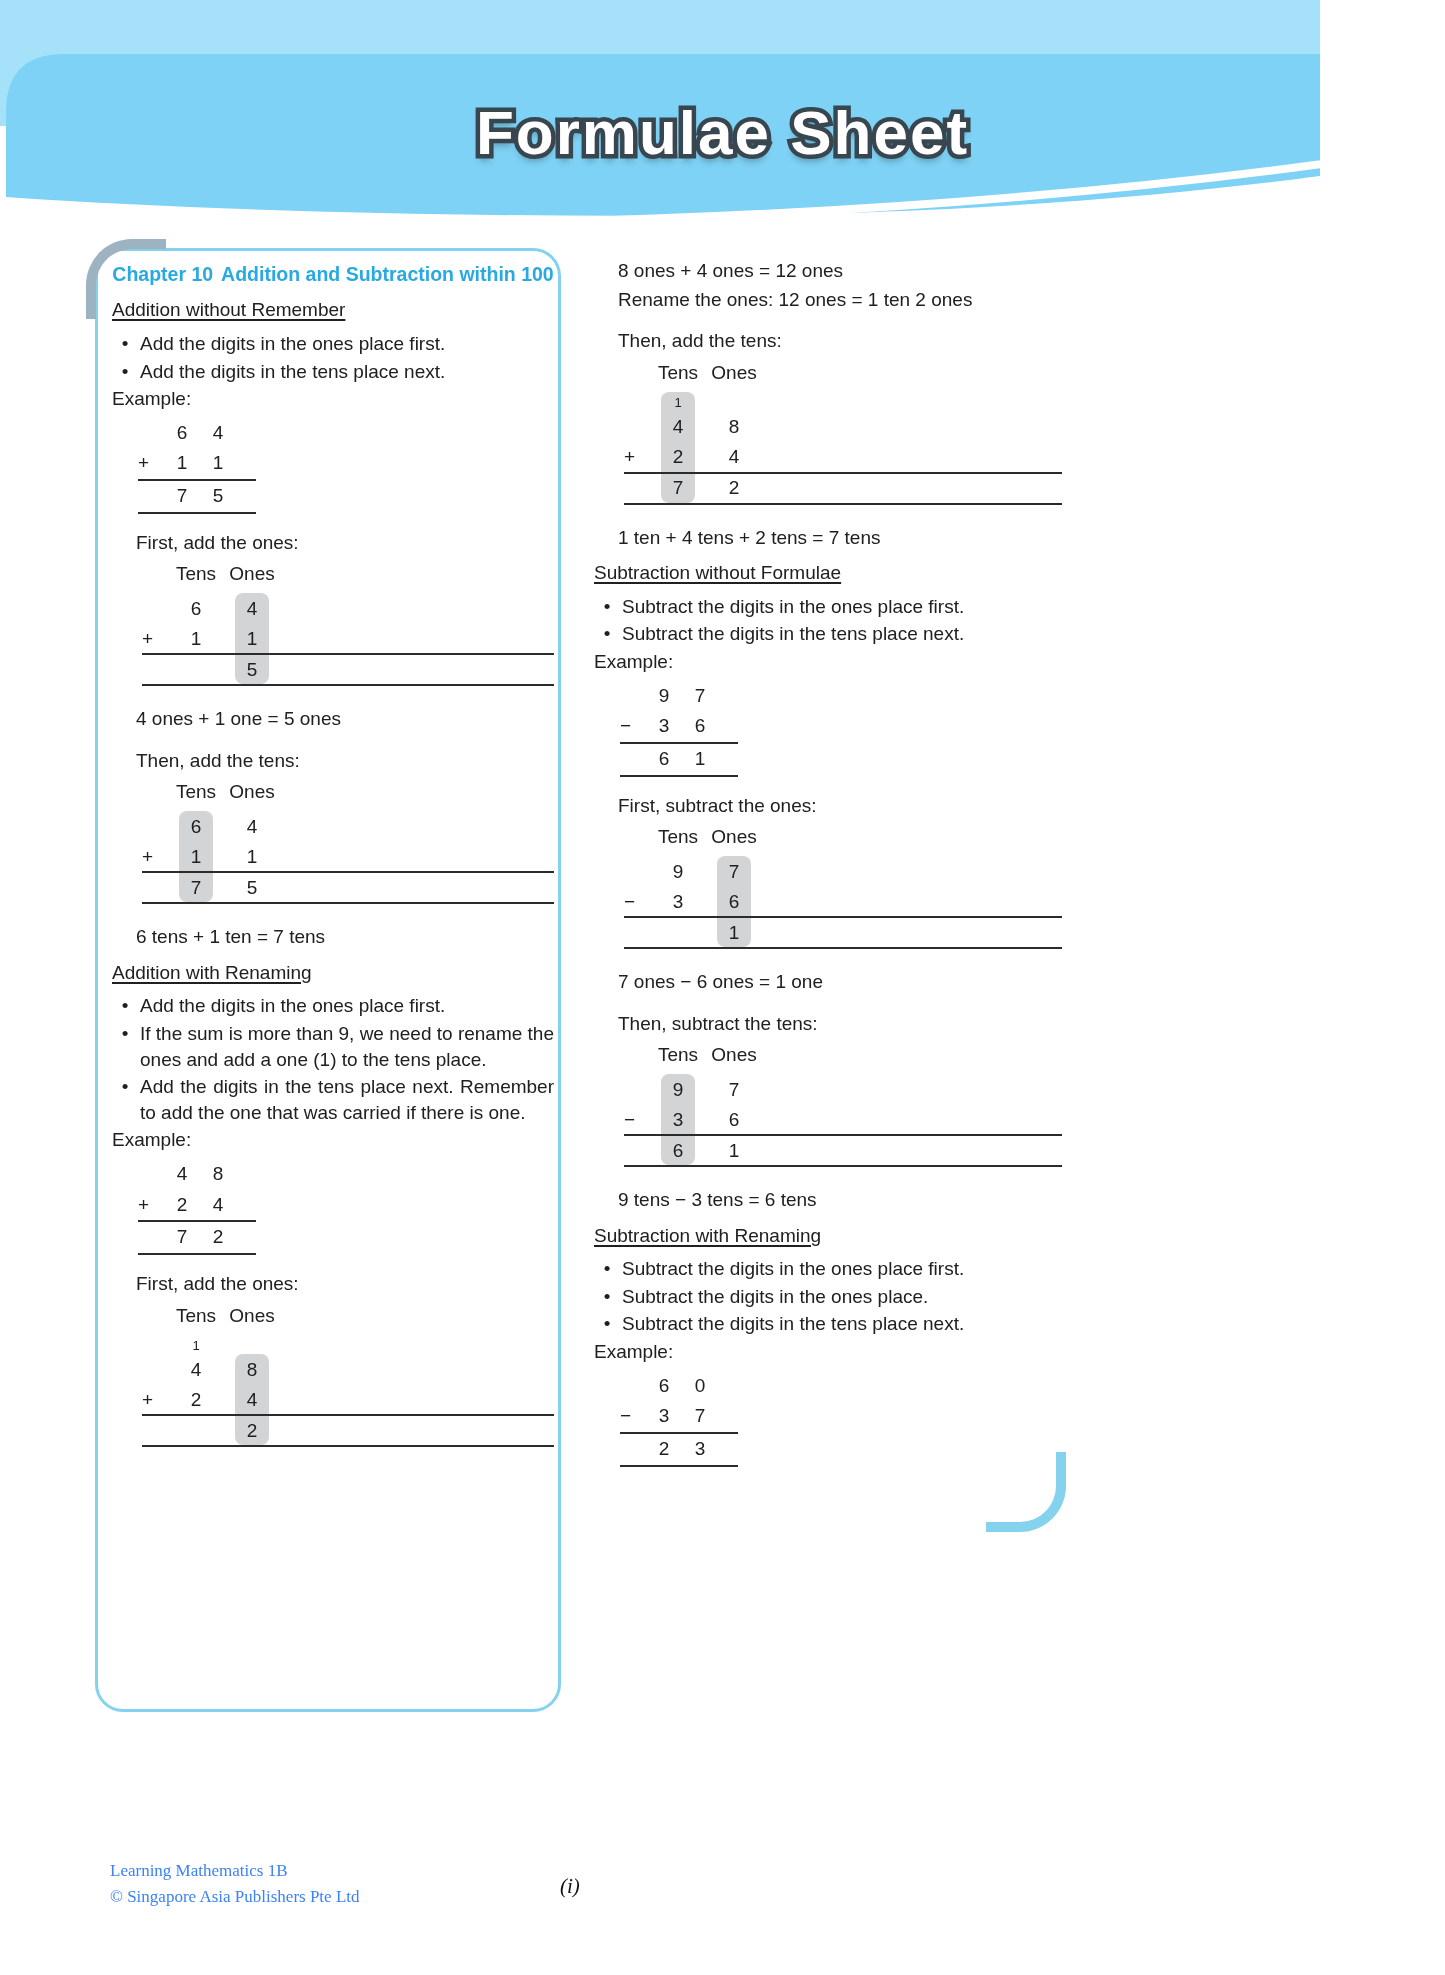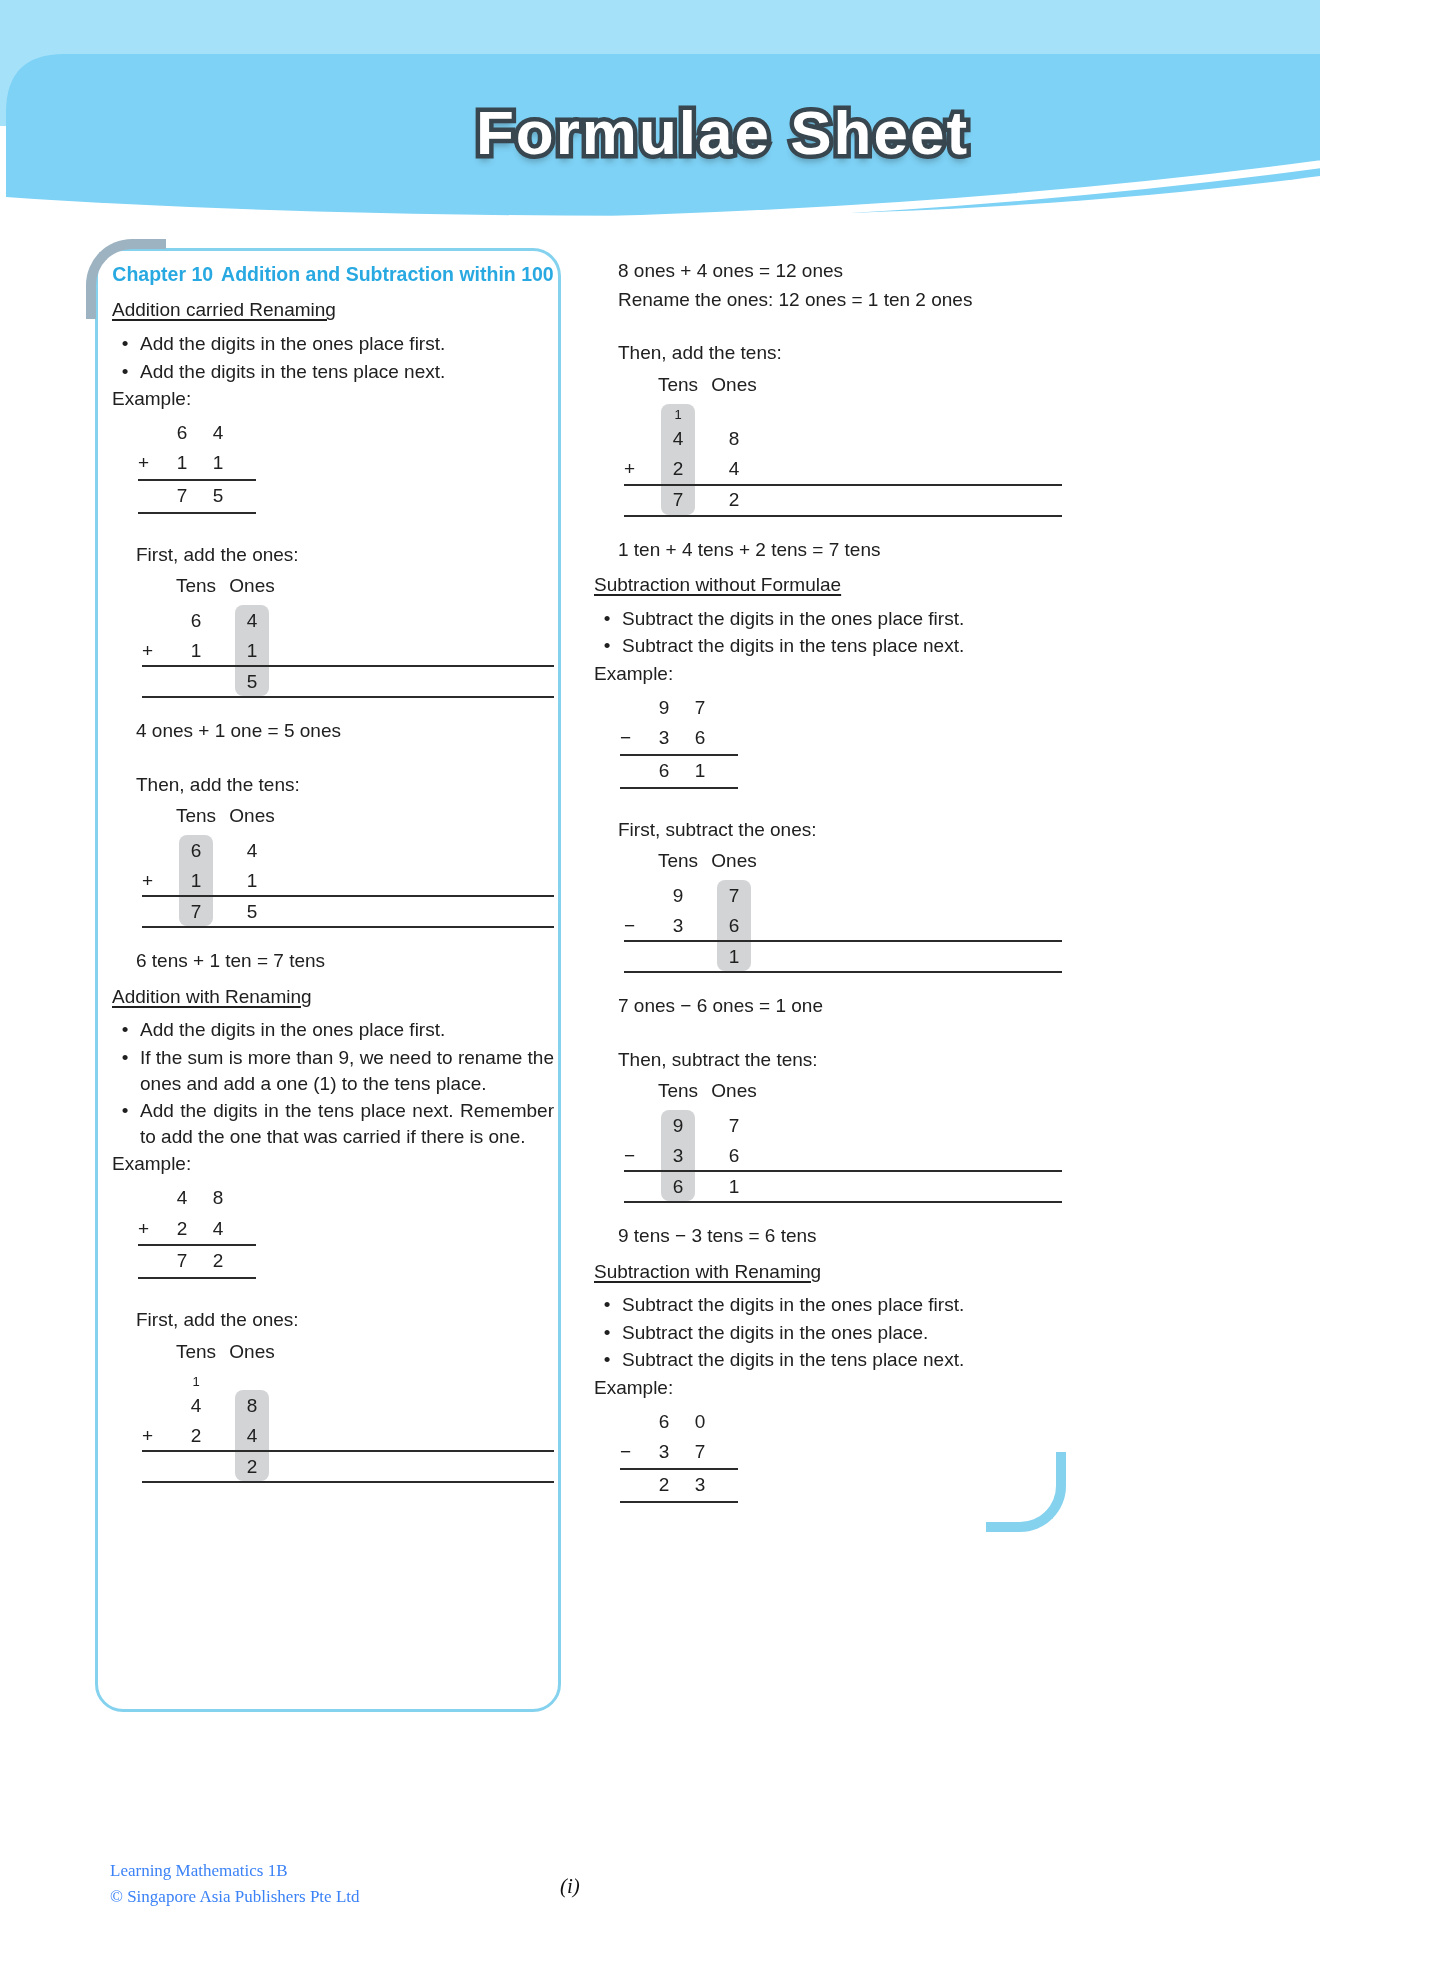--- a/index.html
+++ b/index.html
@@ -17,21 +17,21 @@
 .col-left{left:112px;top:260px;width:442px}
 .col-right{left:594px;top:258px;width:468px}
 .chapter{color:var(--accent);font-weight:bold;font-size:19.5px;line-height:1.5;text-align:center;margin-bottom:8px}
 .chlabel{margin-right:8px}
 .sec-heading{margin:8px 0 6px;text-decoration:underline;text-underline-offset:3px;text-decoration-thickness:1.5px}
 .bullets{list-style:none;margin:8px 0 2px}
 .bullets li{display:flex;margin:2px 0}
 .bullets li::before{content:"•";flex:0 0 14px;margin:0 8px 0 6px;text-align:center}
 .btext{flex:1;text-align:justify}
 .example-label{margin:2px 0 6px}
-.step-label{margin:28px 0 6px 24px}
+.step-label{margin:16px 0 6px 24px}
 .caption{margin:10px 0 10px 24px}
 .caption.tight{margin:0 0 3px 24px}
 .sum{margin:4px 0 8px 26px;width:118px}
 .srow{display:flex;padding:2px 0 3px}
 .srow .sign{width:26px}
 .srow .d{width:36px;text-align:center}
 .op{border-bottom:2px solid #2b2b2b}
 .res{border-bottom:2px solid #2b2b2b}
 .mtable{margin:2px 0 20px 30px}
 .hdr{display:flex;margin:0 0 6px 26px}
@@ -67,21 +67,21 @@
   </header>
 
   <div class="frame-left"></div>
   <div class="bracket-tl"></div>
   <div class="bracket-br"></div>
 
   <main class="col col-left">
 
     <div class="chapter"><span class="chlabel">Chapter 10</span><span>Addition and Subtraction within 100</span></div>
 
-    <div class="sec-heading">Addition carried Renaming</div>
+    <div class="sec-heading">Addition without Remember</div>
 
     <ul class="bullets">
       <li>
           <span class="btext">Add the digits in the ones place first.</span>
         </li>
       <li>
           <span class="btext">Add the digits in the tens place next.</span>
         </li>
     </ul>
 

